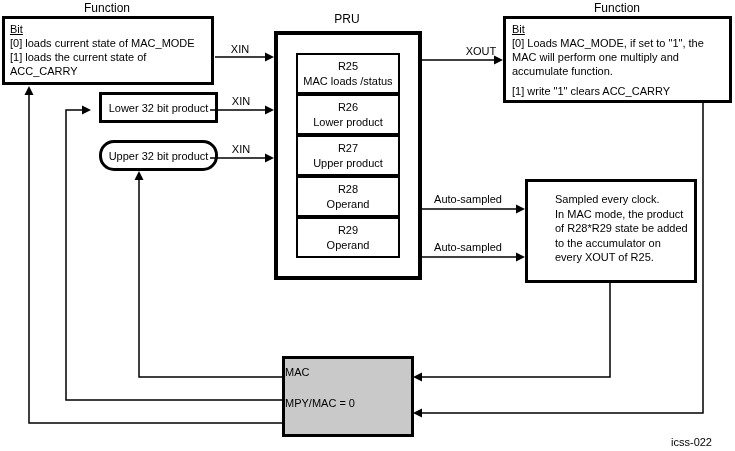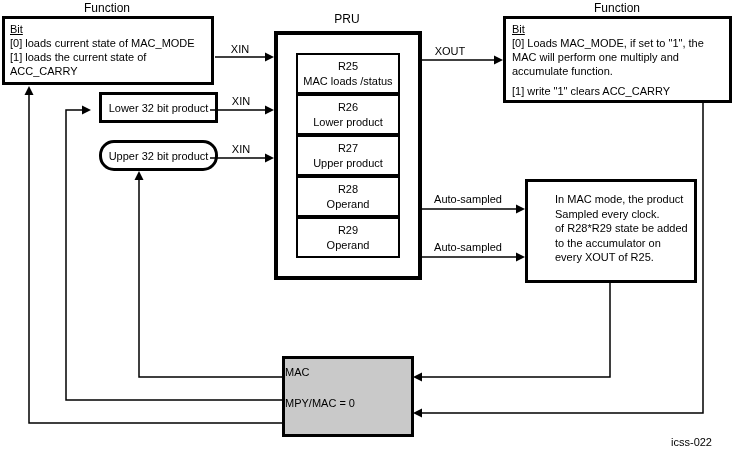--- a/index.html
+++ b/index.html
@@ -164,38 +164,38 @@
 
   <div class="box right-func">
     <div class="heading" style="display:inline-block;">Bit</div>
     <div class="nowrap">[0] Loads MAC_MODE, if set to "1", the</div>
     <div class="nowrap">MAC will perform one multiply and</div>
     <div class="nowrap">accumulate function.</div>
     <div class="nowrap footer">[1] write "1" clears ACC_CARRY</div>
   </div>
 
   <div class="box operands">
+    <div class="nowrap indent">Sampled every clock.</div>
     <div class="nowrap indent">In MAC mode, the product</div>
-    <div class="nowrap indent">Sampled every clock.</div>
     <div class="nowrap indent">of R28*R29 state be added</div>
     <div class="nowrap indent">to the accumulator on</div>
     <div class="nowrap indent">every XOUT of R25.</div>
   </div>
 
   <div class="box mac">
     <div>MAC</div>
     <div class="mac-lines">
       <div>MPY/MAC = 0</div>
     </div>
   </div>
 
   <div class="lbl" style="left:210px; top:43px; width:60px;">XIN</div>
   <div class="lbl" style="left:211px; top:95px; width:60px;">XIN</div>
   <div class="lbl" style="left:211px; top:143px; width:60px;">XIN</div>
-  <div class="lbl" style="left:420px; top:45px; width:60px;">XOUT</div>
+  <div class="lbl" style="left:451px; top:45px; width:60px;">XOUT</div>
   <div class="lbl" style="left:428px; top:193px; width:80px;">Auto-sampled</div>
   <div class="lbl" style="left:428px; top:241px; width:80px;">Auto-sampled</div>
 
   <div class="fig-tag">icss-022</div>
 
   <svg class="connectors" width="735" height="451" viewBox="0 0 735 451">
     <g stroke="currentColor" stroke-width="1.5" fill="none">
       <path d="M215 57 H266"></path>
       <path d="M210 110 H266"></path>
       <path d="M210 158 H266"></path>

